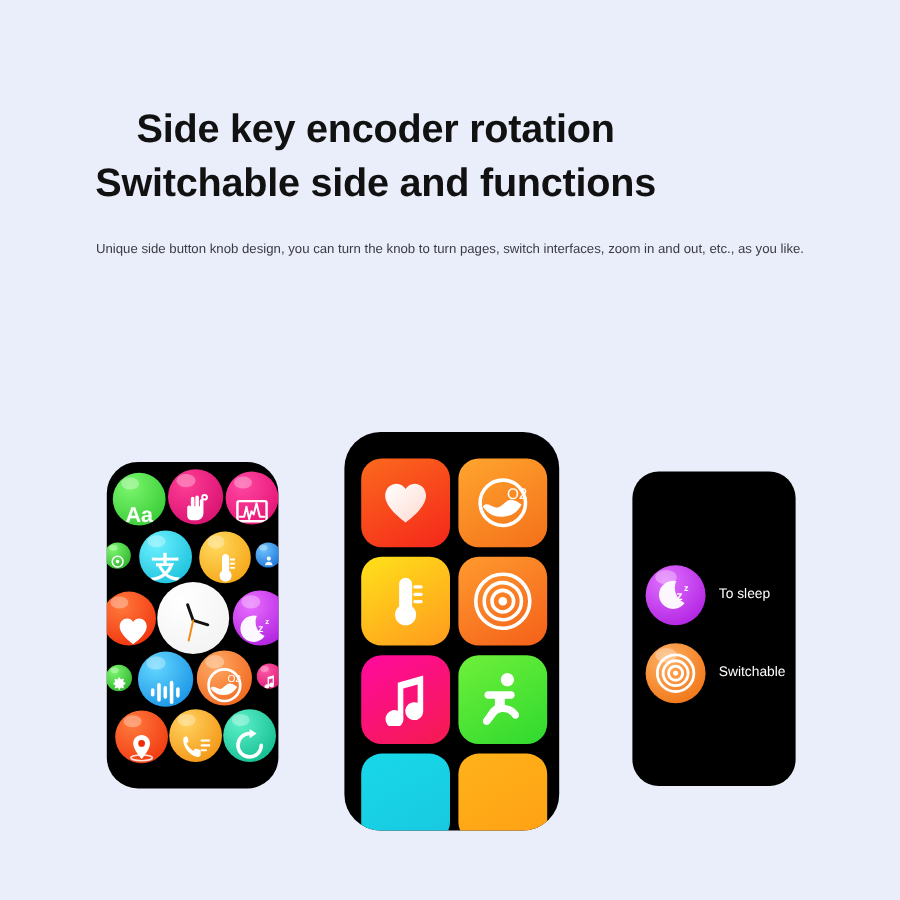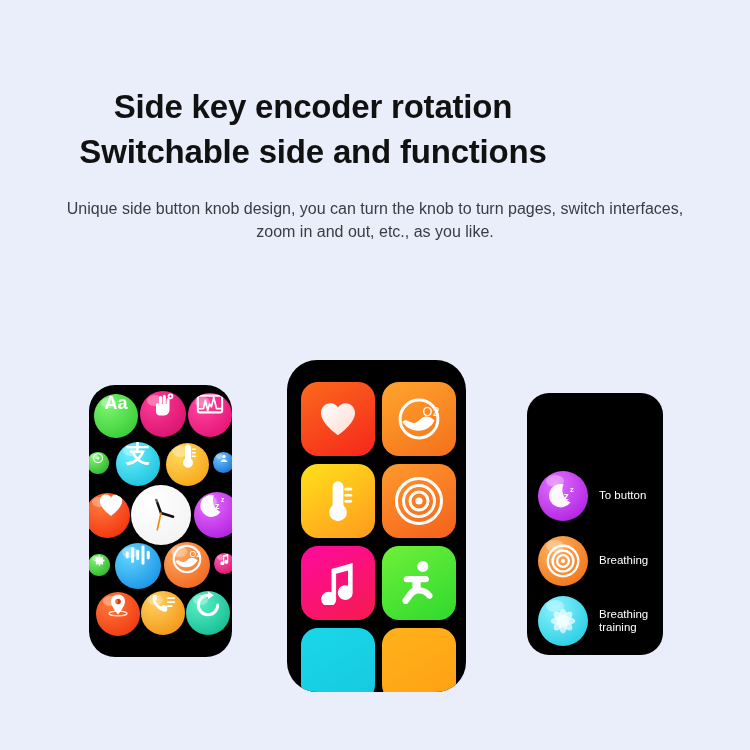--- a/index.html
+++ b/index.html
@@ -23,21 +23,21 @@
     font-size: 33px;
     font-weight: bold;
     color: #111111;
     line-height: 45px;
     letter-spacing: -0.2px;
   }
   .subcopy {
     position: absolute;
     top: 197px; left: 60px; width: 630px;
     text-align: center;
-    font-size: 16px;
+    font-size: 11px;
     color: #3b3b42;
     line-height: 23px;
   }
 
   
   .watch {
     position: absolute;
     background: #000000;
     overflow: hidden;
   }
@@ -45,21 +45,21 @@
   
   #watch-left {
     left: 89px; top: 385px;
     width: 143px; height: 272px;
     border-radius: 26px;
   }
   .circ {
     position: absolute;
     border-radius: 50%;
     display: flex;
-    align-items: flex-start;
+    align-items: flex-end;
     justify-content: center;
     color: #fff;
     overflow: hidden;
   }
   .circ::after {
     content: "";
     position: absolute;
     top: 8%; left: 16%;
     width: 34%; height: 24%;
     border-radius: 50%;
@@ -303,42 +303,28 @@
 
 
   <div class="row" style="top:75px;">
     <span class="ic" style="background:radial-gradient(circle at 34% 26%, #e070ff, #a813dc);">
       <svg width="32" height="30" viewBox="0 0 30 28">
         <path d="M15.5 3A11 11 0 1 0 22 20 13 13 0 0 1 15.5 3z" fill="#fff" opacity="0.95"></path>
         <text x="15.5" y="18" font-size="10" font-weight="bold" fill="#fff" font-family="Liberation Sans, sans-serif">z</text>
         <text x="21.5" y="10.5" font-size="7" font-weight="bold" fill="#fff" font-family="Liberation Sans, sans-serif">z</text>
       </svg>
     </span>
-    <span class="lbl">To button</span>
+    <span class="lbl">To sleep</span>
   </div>
 
   <div class="row" style="top:140px;">
     <span class="ic" style="background:radial-gradient(circle at 34% 26%, #ffb062, #ee6a08);">
       <svg width="36" height="36" viewBox="0 0 52 52">
         <circle cx="26" cy="26" r="22" fill="none" stroke="#fff" stroke-width="3.4"></circle>
         <circle cx="26" cy="26" r="15" fill="none" stroke="#fff" stroke-width="3.4"></circle>
         <circle cx="26" cy="26" r="8.5" fill="none" stroke="#fff" stroke-width="3.4"></circle>
         <circle cx="26" cy="26" r="3" fill="#fff"></circle>
       </svg>
     </span>
-    <span class="lbl">Breathing</span>
-  </div>
-
-  <div class="row" style="top:200px;">
-    <span class="ic" style="background:radial-gradient(circle at 34% 26%, #8cf2ff, #12c6de);">
-      <svg width="38" height="38" viewBox="0 0 40 40" style="opacity:.92">
-        <g fill="#ffffff" fill-opacity="0.72">
-          <ellipse cx="20" cy="20" rx="5" ry="13"></ellipse>
-          <ellipse cx="20" cy="20" rx="5" ry="13" transform="rotate(45 20 20)"></ellipse>
-          <ellipse cx="20" cy="20" rx="5" ry="13" transform="rotate(90 20 20)"></ellipse>
-          <ellipse cx="20" cy="20" rx="5" ry="13" transform="rotate(135 20 20)"></ellipse>
-        </g>
-        <circle cx="20" cy="20" r="4.2" fill="#fff"></circle>
-      </svg>
-    </span>
-    <span class="lbl">Breathing training</span>
-  </div>
+    <span class="lbl">Switchable</span>
+  </div>
+
 </div>
 
 </body></html>

